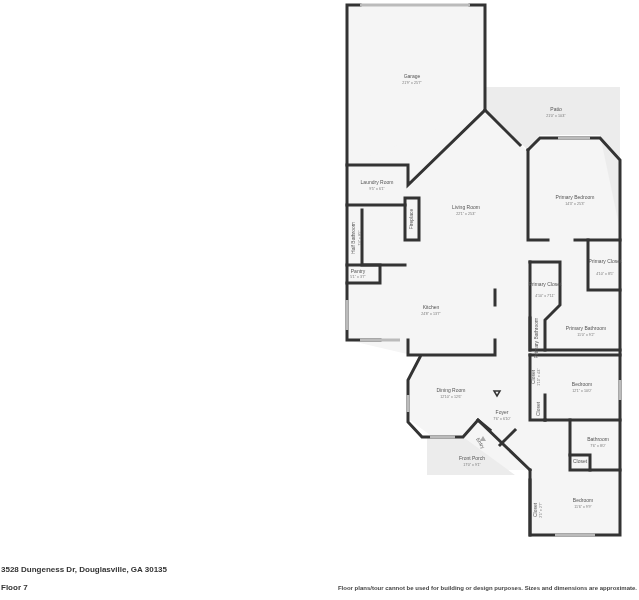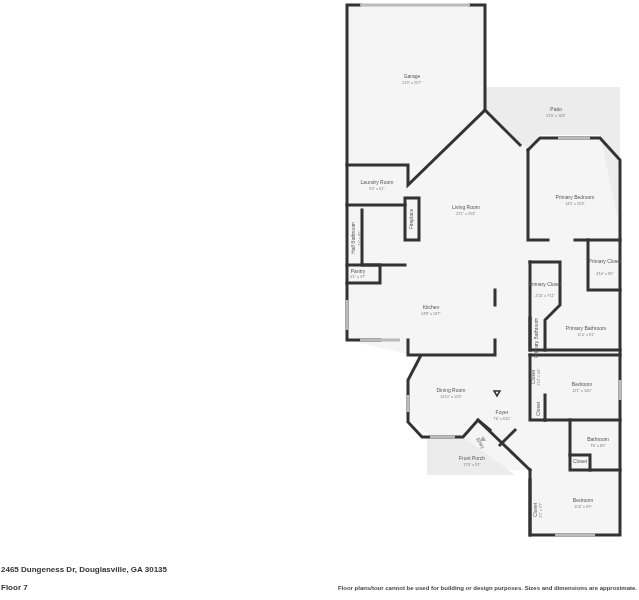--- a/index.html
+++ b/index.html
@@ -147,15 +147,15 @@
     <text class="rd" x="583" y="508">11'6" x 9'9"</text>
   </g>
   <g transform="translate(537,510) rotate(-90)">
     <text class="rl" x="0" y="0">Closet</text>
     <text class="rd" x="0" y="5">2'5" x 2'7"</text>
   </g>
   <path d="M494,391 h6 l-3,5 z" fill="none" stroke="#333" stroke-width="1.5"></path>
   <path d="M483,436 l3,5 h-6 z" fill="#aaa"></path>
 </svg>
 
-<div class="address">2465 Dungeness Dr, Douglasville, GA 30135</div>
+<div class="address">3528 Dungeness Dr, Douglasville, GA 30135</div>
 <div class="floor">Floor 7</div>
 <div class="disclaimer">Floor plans/tour cannot be used for building or design purposes. Sizes and dimensions are approximate.</div>
 
 </body></html>

